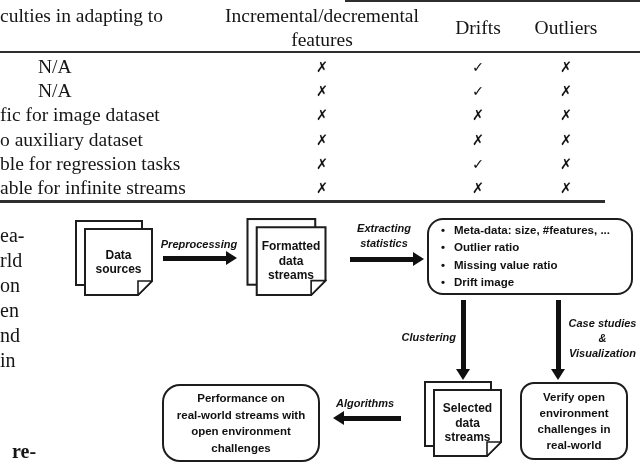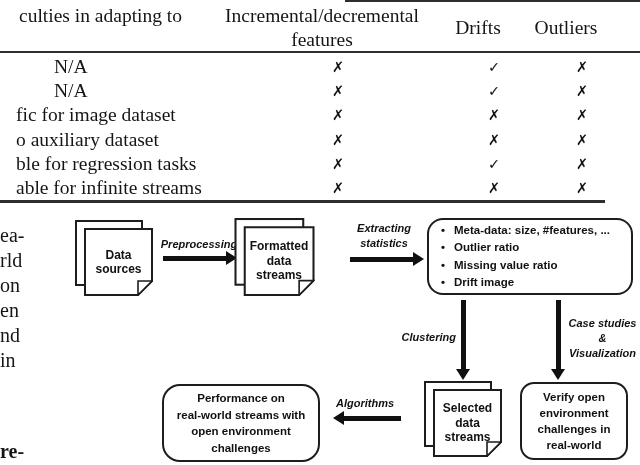--- a/index.html
+++ b/index.html
@@ -4,31 +4,31 @@
 <style>
   html,body { margin:0; padding:0; background:#fff; }
   .page { position:relative; width:640px; height:465px; background:#ffffff;
           font-family:"Liberation Serif", serif; color:#151515; overflow:hidden; }
 
   
   .hline { position:absolute; background:#2e2e2e; }
   .th { position:absolute; font-size:19.5px; line-height:23.5px; white-space:nowrap; }
   .tcenter { text-align:center; }
   .trows { position:absolute; left:0; top:55px; width:640px; }
-  .trow { display:flex; height:24.2px; align-items:center;padding-left:16px; }
+  .trow { display:flex; height:24.2px; align-items:center; }
   .c1 { width:212px; font-size:19.5px; white-space:nowrap; box-sizing:border-box; }
   .c1.na { padding-left:38px; }
   .c2 { width:220px; text-align:center; }
   .c3 { width:92px;  text-align:center; }
   .c4 { width:84px;  text-align:center; }
   .mark { font-family:"DejaVu Sans", sans-serif; font-weight:bold; font-size:14.5px; color:#111; }
 
   
   .frag { position:absolute; left:0; font-size:20px; line-height:20px; white-space:nowrap; }
-  .frag.bold { font-weight:bold; }
+  .frag.bold { font-weight:bold;margin-left:12px; }
   .docstack { position:absolute; }
   .docstack svg { position:absolute; left:0; top:0; }
   .doctext { position:absolute; display:flex; flex-direction:column; align-items:center;
              justify-content:center; font-family:"Liberation Sans",sans-serif; font-weight:bold;
              font-size:12px; line-height:14.5px; text-align:center; color:#111; }
   .flabel { position:absolute; font-family:"Liberation Sans",sans-serif; font-weight:bold;
             font-size:11px; line-height:15px; text-align:center; color:#111; white-space:nowrap;font-style:italic; }
   .arrow { position:absolute; }
   .shaft { position:absolute; background:#101010; }
   .head  { position:absolute; width:0; height:0; }
@@ -47,21 +47,21 @@
 </style>
 </head>
 <body>
 
 <div class="page">
 
   <div class="hline" style="left:345px;top:0;width:295px;height:2px;"></div>
   <div class="hline" style="left:0;top:51px;width:640px;height:2px;"></div>
   <div class="hline" style="left:0;top:200px;width:605px;height:3px;"></div>
 
-  <div class="th" style="left:0;top:4px;margin-left:19px;">culties in adapting to</div>
+  <div class="th" style="left:0;top:4px;">culties in adapting to</div>
   <div class="th tcenter" style="left:212px;top:4px;width:220px;">Incremental/decremental</div>
   <div class="th tcenter" style="left:212px;top:28px;width:220px;">features</div>
   <div class="th tcenter" style="left:432px;top:16px;width:92px;">Drifts</div>
   <div class="th tcenter" style="left:524px;top:16px;width:84px;">Outliers</div>
 
   <div class="trows">
     <div class="trow">
       <div class="c1 na">N/A</div>
       <div class="c2 mark">✗</div>
       <div class="c3 mark">✓</div>
@@ -118,21 +118,21 @@
       <div>sources</div>
     </div>
   </div>
 
   <div class="flabel" style="left:158px;top:237px;width:82px;">Preprocessing</div>
   <div class="arrow" style="left:163px;top:251px;width:74px;height:14px;">
     <div class="shaft" style="left:0;top:4.5px;width:64px;height:5px;"></div>
     <div class="head right"></div>
   </div>
 
-  <div class="docstack" style="left:234px;top:218px;width:81px;height:78px;">
+  <div class="docstack" style="left:246px;top:218px;width:81px;height:78px;">
     <svg width="81" height="78" viewBox="0 0 78 76">
       <rect x="1" y="1" width="66" height="64" fill="#fff" stroke="#1d1d1d" stroke-width="2"></rect>
       <path d="M10 9 H77 V61 L63 75 H10 Z" fill="#fff" stroke="#1d1d1d" stroke-width="2"></path>
       <path d="M77 61 L63 75 L63 61 Z" fill="#fff" stroke="#1d1d1d" stroke-width="1.6"></path>
     </svg>
     <div class="doctext" style="left:9px;top:8px;right:0;bottom:0;">
       <div>Formatted</div>
       <div>data</div>
       <div>streams</div>
     </div>

